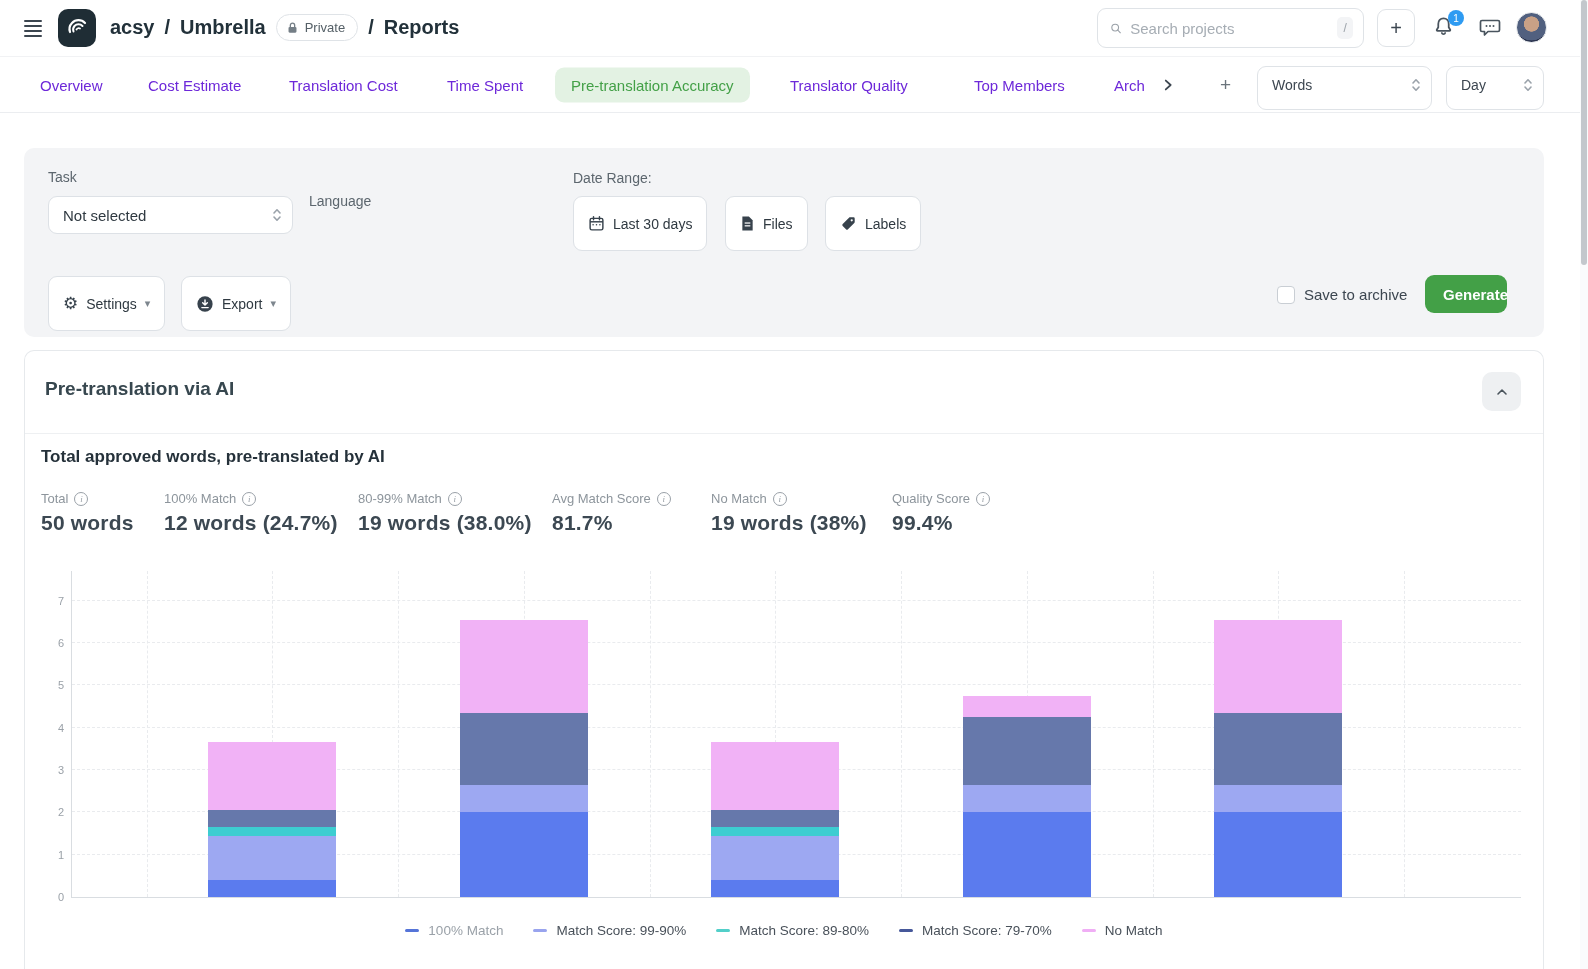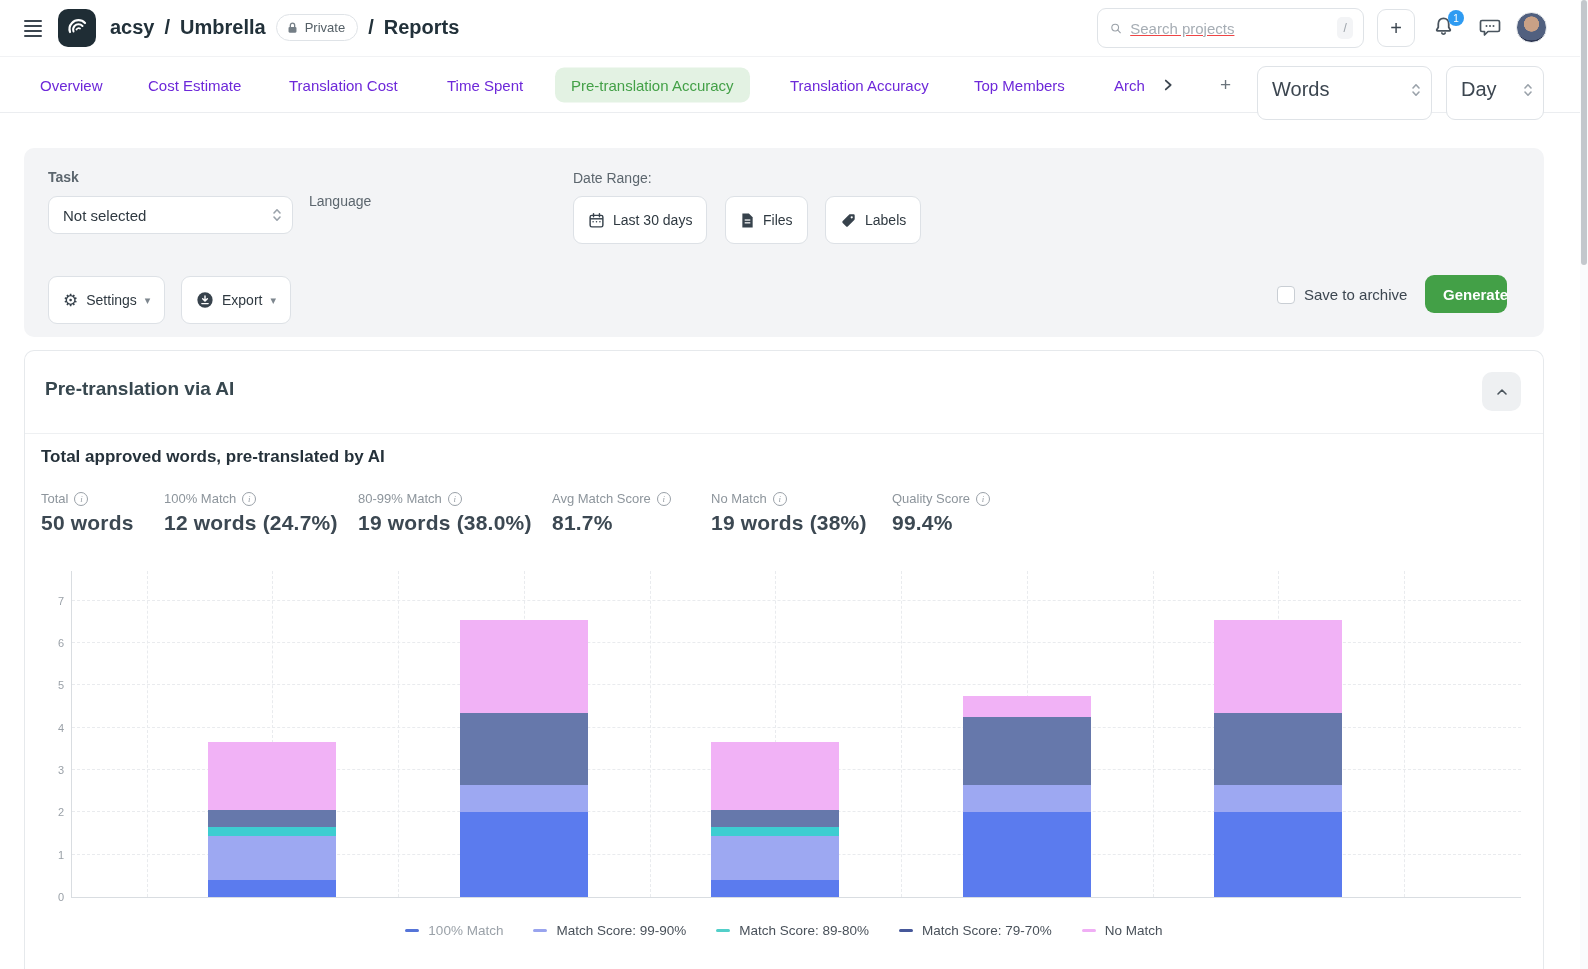--- a/index.html
+++ b/index.html
@@ -7,45 +7,45 @@
   .screen { position:relative; width:1588px; height:969px; background:#fff; overflow:hidden; }
 
   
   .topbar { position:absolute; top:0; left:0; width:100%; height:57px; background:#fff; border-bottom:1px solid #f1f2f4; }
   .hamburger { position:absolute; left:24px; top:18px; width:20px; height:20px; cursor:pointer; display:flex; flex-direction:column; justify-content:center; gap:3px; }
   .hamburger span { display:block; width:18px; height:2px; background:#3c4650; border-radius:1px; }
   .logo { position:absolute; left:58px; top:9px; width:38px; height:38px; background:#1f2d35; border-radius:10px; display:flex; align-items:center; justify-content:center; }
   .crumb { position:absolute; left:110px; top:14px; display:flex; align-items:center; gap:10px; font-size:20px; font-weight:bold; color:#22313a; }
   .pill { display:inline-flex; align-items:center; gap:6px; height:27px; padding:0 12px 0 9px; border:1px solid #dfe3e7; border-radius:14px; font-size:13px; font-weight:normal; color:#556067; background:#fff; }
   .search { position:absolute; left:1097px; top:8px; width:267px; height:40px; border:1px solid #dfe3e7; border-radius:9px; background:#fff; display:flex; align-items:center; padding:0 10px 0 12px; gap:8px; }
-  .search input { border:none; outline:none; flex:1; font-size:15px; color:#ef4444; font-family:"Liberation Sans", sans-serif; background:transparent;text-decoration:underline; }
+  .search input { border:none; outline:none; flex:1; font-size:15px; color:#ef4444; font-family:"Liberation Sans", sans-serif; background:transparent; }
   .search input::placeholder { color:#a6adb4; }
   .kbd { width:22px; height:22px; border-radius:5px; background:#f3f4f6; color:#9aa1a8; font-size:12px; display:flex; align-items:center; justify-content:center; }
   .addbtn { position:absolute; left:1377px; top:9px; width:38px; height:38px; border:1px solid #dfe3e7; border-radius:9px; background:#fff; font-size:20px; color:#3c4650; display:flex; align-items:center; justify-content:center; cursor:pointer; }
   .bell { position:absolute; left:1432px; top:15px; width:26px; height:26px; cursor:pointer; }
   .badge { position:absolute; top:-5px; right:-6px; min-width:16px; height:16px; border-radius:8px; background:#2e9bf2; color:#fff; font-size:10px; display:flex; align-items:center; justify-content:center; padding:0 4px; }
   .chat { position:absolute; left:1478px; top:17px; width:24px; height:22px; cursor:pointer; }
   .avatar { position:absolute; left:1516px; top:12px; width:31px; height:31px; border-radius:50%; cursor:pointer;
             background: radial-gradient(circle at 50% 38%, #c9a186 0 32%, #51607f 34% 70%, #2c3550 72%); border:1px solid #e2e5e8; }
   .scrollbar { position:absolute; right:0; top:0; width:8px; height:100%; background:#fafbfc; }
   .scrollthumb { position:absolute; right:1px; top:0; width:6px; height:265px; background:#c3c7cc; border-radius:3px; }
 
   
   .tabbar { position:absolute; top:57px; left:0; width:100%; height:56px; background:#fff; border-bottom:1px solid #ebedf0; }
   .tab { position:absolute; top:50%; transform:translateY(-50%); font-size:15px; color:#6d28d9; cursor:pointer; white-space:nowrap; }
   .tab.active { background:#e3f2e3; color:#43a047; padding:9px 16px; border-radius:9px; }
   .tab.trunc { width:32px; overflow:hidden; }
   .tab-nav { position:absolute; top:50%; transform:translateY(-50%); cursor:pointer; display:flex; align-items:center; }
-  .select { position:absolute; top:9px; height:54px; border:1px solid #dfe3e7; border-radius:9px; background:#fff; display:flex; align-items:center; justify-content:space-between; padding:0 10px 7px 14px; font-size:20px; color:#3c4650; cursor:pointer; }
+  .select { position:absolute; top:9px; height:44px; border:1px solid #dfe3e7; border-radius:9px; background:#fff; display:flex; align-items:center; justify-content:space-between; padding:0 10px 7px 14px; font-size:14px; color:#3c4650; cursor:pointer; }
 
   
   .filters { position:absolute; top:148px; left:24px; width:1520px; height:189px; background:#f3f4f6; border-radius:10px; }
   .flabel { position:absolute; font-size:14px; color:#5c666e; }
   .fselect { position:absolute; height:38px; background:#fff; border:1px solid #dde1e6; border-radius:9px; display:flex; align-items:center; justify-content:space-between; padding:0 10px 0 14px; font-size:15px; color:#2f3941; cursor:pointer; }
-  .fbtn { position:absolute; height:48px; background:#fff; border:1px solid #dde1e6; border-radius:9px; display:flex; align-items:center; gap:8px; padding:0 14px; font-size:14px; color:#2f3941; cursor:pointer; }
+  .fbtn { position:absolute; height:55px; background:#fff; border:1px solid #dde1e6; border-radius:9px; display:flex; align-items:center; gap:8px; padding:0 14px; font-size:14px; color:#2f3941; cursor:pointer; }
   .caret { font-size:11px; color:#7d868e; }
   .checkbox { position:absolute; width:18px; height:18px; background:#fff; border:1px solid #c9ced4; border-radius:4px; cursor:pointer; }
   .cblabel { position:absolute; font-size:15px; color:#3c4650; }
   .generate { position:absolute; height:38px; background:#43a047; border:none; border-radius:9px; color:#fff; font-size:15px; font-weight:bold; padding:0 18px; cursor:pointer; font-family:"Liberation Sans", sans-serif; }
 
   
   .card { position:absolute; top:350px; left:24px; width:1520px; height:640px; background:#fff; border:1px solid #e6e9ec; border-radius:10px 10px 0 0; border-bottom:none; }
   .card-title { position:absolute; left:20px; top:27px; font-size:19px; font-weight:bold; color:#37474f; }
   .collapse { position:absolute; right:22px; top:21px; width:39px; height:39px; background:#eef0f2; border-radius:10px; display:flex; align-items:center; justify-content:center; cursor:pointer; }
   .divider { position:absolute; left:0; top:82px; width:100%; height:1px; background:#eef0f2; }
@@ -133,21 +133,21 @@
 
     <div class="avatar"></div>
   </div>
 
   <div class="tabbar">
     <span class="tab" style="left:40px">Overview</span>
     <span class="tab" style="left:148px">Cost Estimate</span>
     <span class="tab" style="left:289px">Translation Cost</span>
     <span class="tab" style="left:447px">Time Spent</span>
     <span class="tab active" style="left:555px">Pre-translation Accuracy</span>
-    <span class="tab" style="left:790px">Translation Accuracy</span>
+    <span class="tab" style="left:790px">Translator Quality</span>
     <span class="tab" style="left:974px">Top Members</span>
     <span class="tab trunc" style="left:1114px">Arch</span>
     <span class="tab-nav" style="left:1160px">
       <svg width="16" height="16" viewBox="0 0 18 18">
         <path d="M6.5 4 l5.5 5 -5.5 5" fill="none" stroke="#3c4650" stroke-width="2" stroke-linecap="round" stroke-linejoin="round"></path>
       </svg>
     </span>
     <span class="tab" style="left:1220px; font-size:19px; color:#6b747c;">+</span>
 
     <div class="select" style="left:1257px; width:175px;">
@@ -160,21 +160,21 @@
     <div class="select" style="left:1446px; width:98px;">
       <span>Day</span>
       <svg width="10" height="16" viewBox="0 0 10 16">
         <path d="M2 6 l3-3.2 3 3.2" fill="none" stroke="#9aa2aa" stroke-width="1.6" stroke-linecap="round" stroke-linejoin="round"></path>
         <path d="M2 10 l3 3.2 3-3.2" fill="none" stroke="#9aa2aa" stroke-width="1.6" stroke-linecap="round" stroke-linejoin="round"></path>
       </svg>
     </div>
   </div>
 
   <div class="filters">
-    <span class="flabel" style="left:24px; top:21px;font-weight:bold;">Task</span>
+    <span class="flabel" style="left:24px; top:21px;">Task</span>
     <div class="fselect" style="left:24px; top:48px; width:245px;">
       <span>Not selected</span>
       <svg width="10" height="16" viewBox="0 0 10 16">
         <path d="M2 6 l3-3.2 3 3.2" fill="none" stroke="#9aa2aa" stroke-width="1.6" stroke-linecap="round" stroke-linejoin="round"></path>
         <path d="M2 10 l3 3.2 3-3.2" fill="none" stroke="#9aa2aa" stroke-width="1.6" stroke-linecap="round" stroke-linejoin="round"></path>
       </svg>
     </div>
 
     <span class="flabel" style="left:285px; top:21px;margin-top:24px;">Language</span>
 

